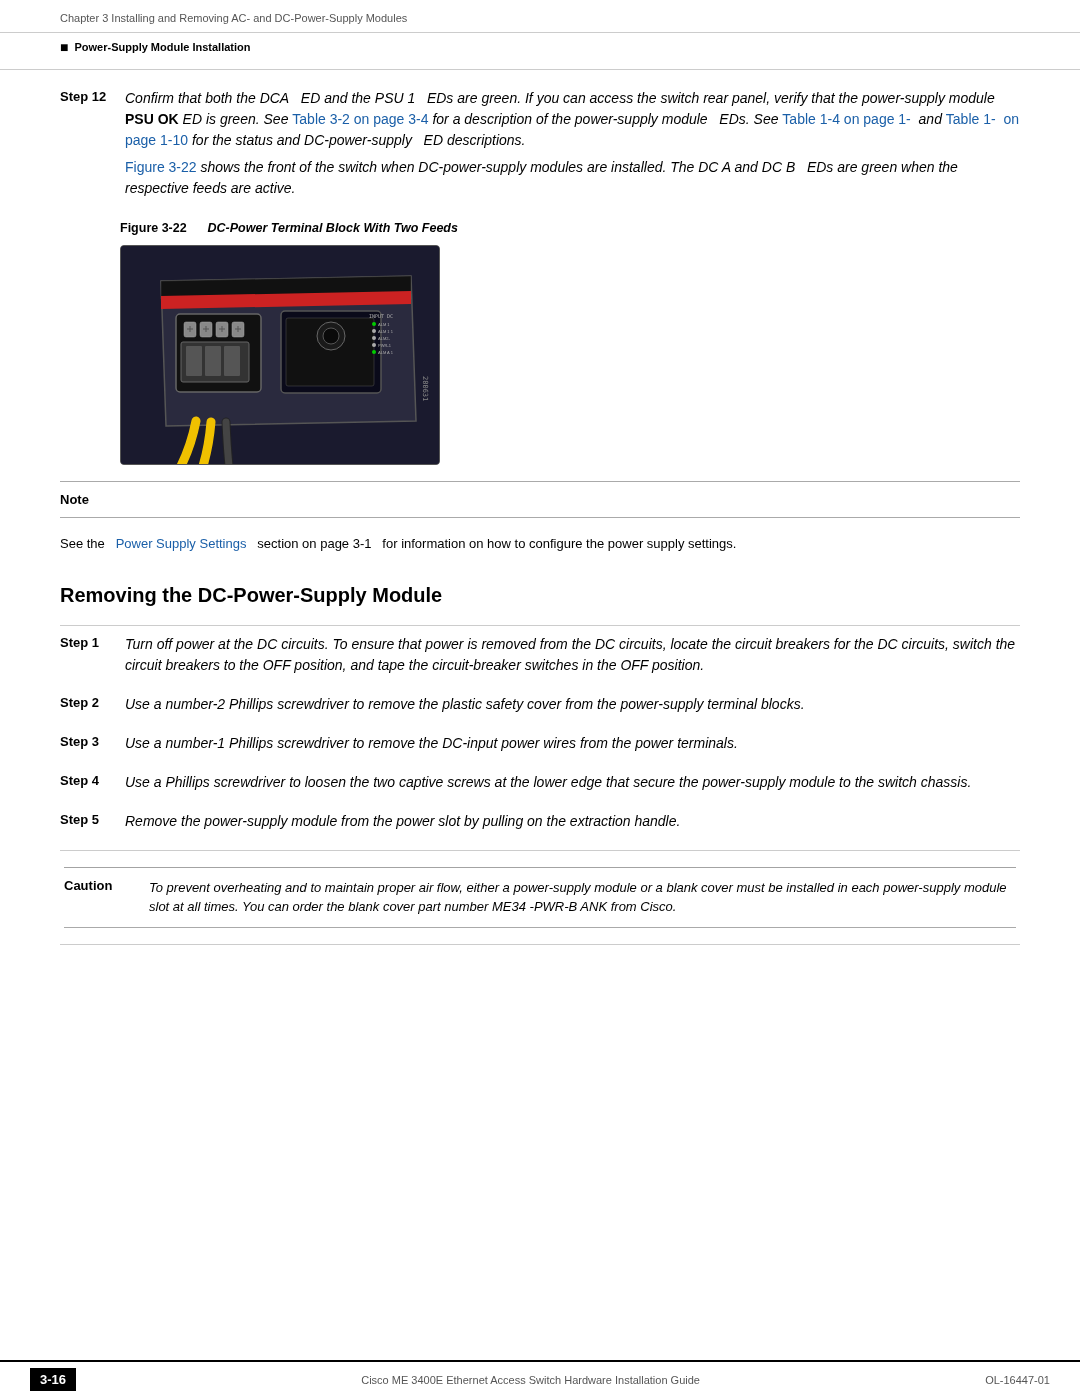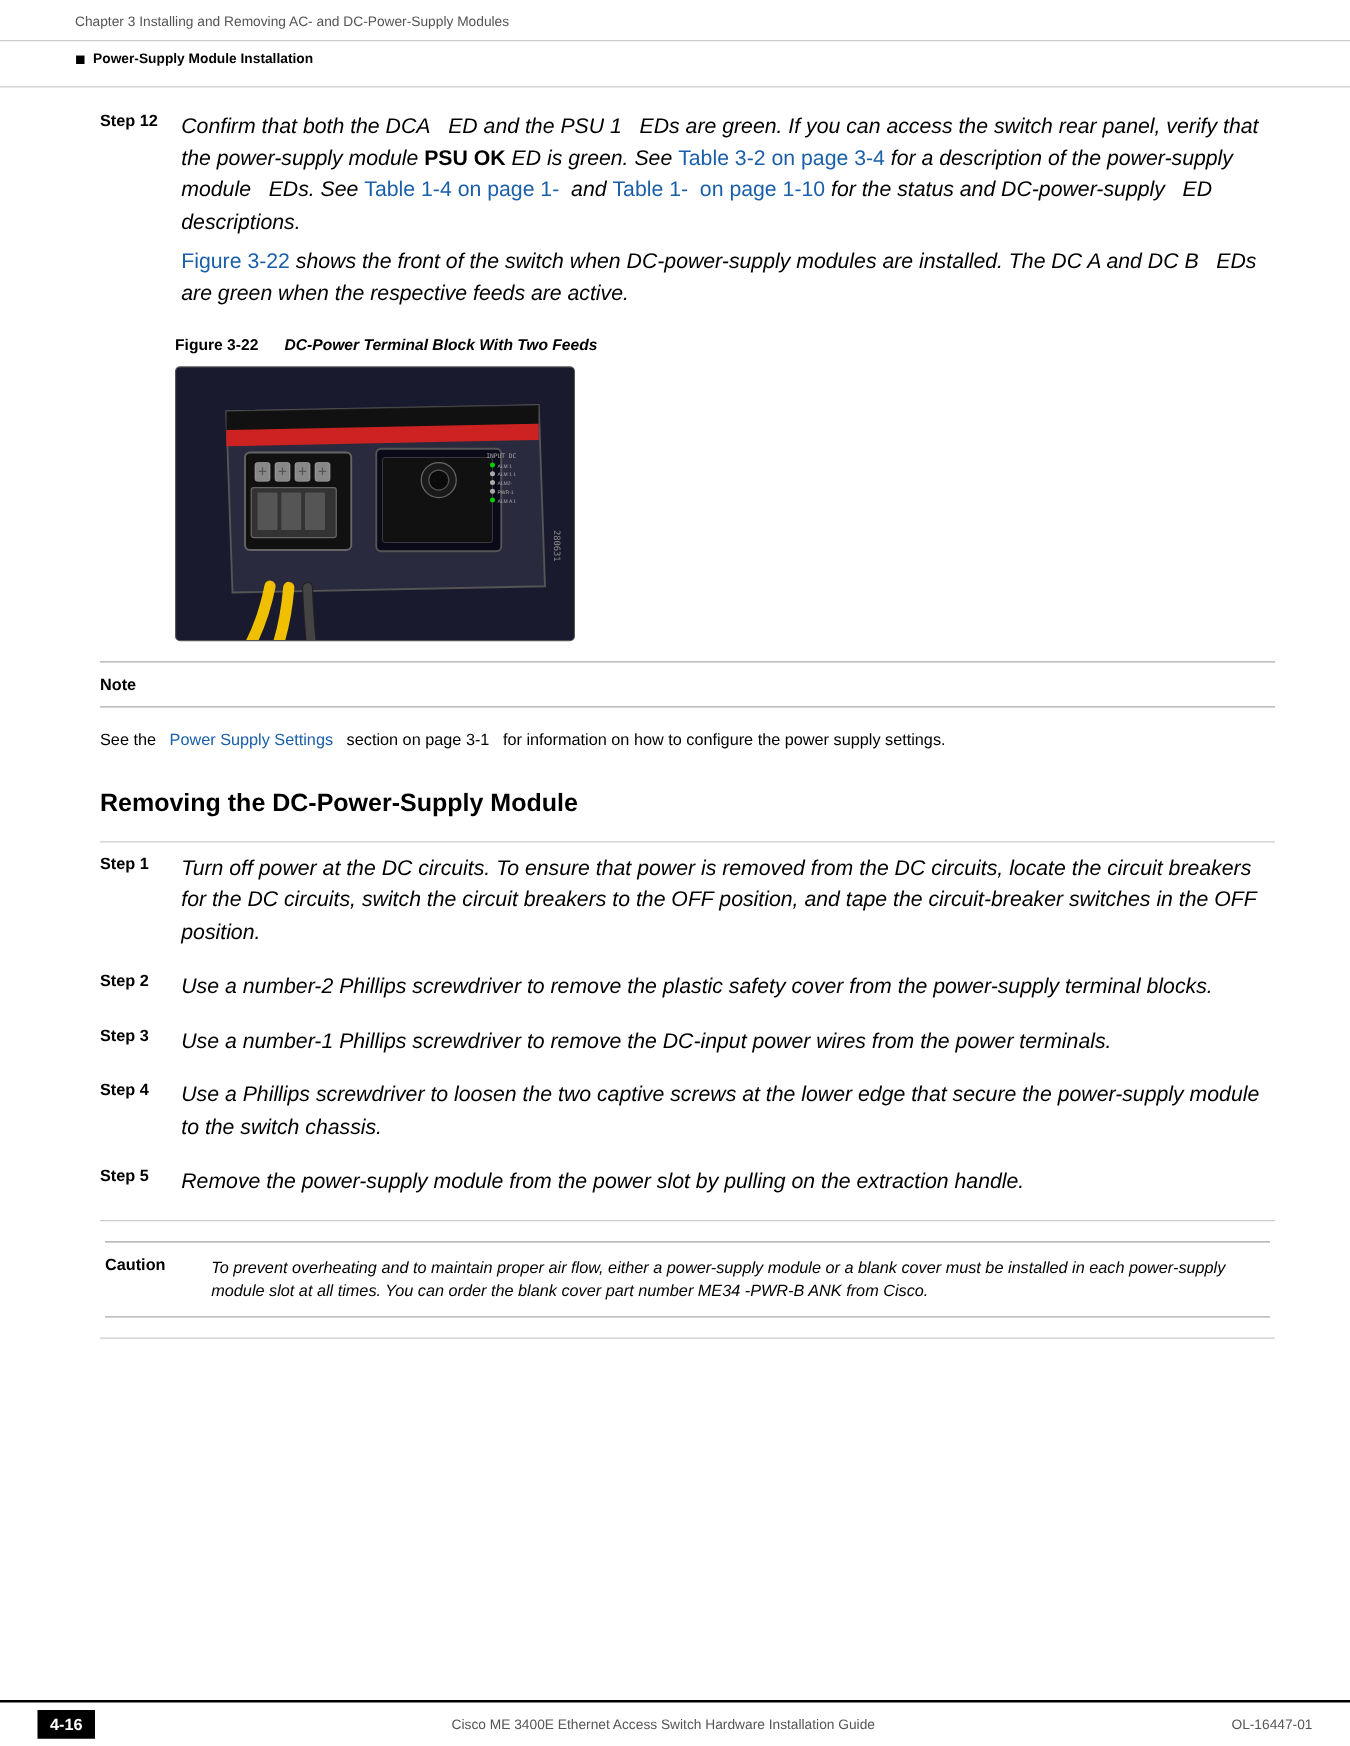--- a/index.html
+++ b/index.html
@@ -48,38 +48,38 @@
       display: flex;
       align-items: center;
       gap: 6px;
     }
     .breadcrumb-bar .bullet {
       font-size: 14px;
     }
 
     
     .main-content {
-      padding: 10px 60px 20px 80px;
+      padding: 10px 60px 20px 60px;
     }
 
     
     .step-block {
       display: flex;
       margin-bottom: 12px;
       align-items: flex-start;
     }
     .step-label {
       font-weight: bold;
       font-size: 13px;
       min-width: 65px;
       padding-top: 1px;
     }
     .step-body {
       flex: 1;
-      font-size: 17px;
+      font-size: 14px;
       line-height: 1.5;
     }
     .step-body p {
       margin-bottom: 6px;
     }
 
     
     .italic { font-style: italic; }
     .bold { font-weight: bold; }
 
@@ -372,19 +372,19 @@
       <div class="caution-label">Caution</div>
       <div class="caution-body">To prevent overheating and to maintain proper air flow, either a power-supply module or a blank cover must be installed in each power-supply module slot at all times. You can order the blank cover  part number ME34  -PWR-B  ANK     from Cisco.</div>
     </div>
 
     <hr class="divider">
 
   </div>
 
   <div class="page-footer">
     <div class="footer-left">
-      <div class="page-num-box">4-16</div>
+      <div class="page-num-box">3-16</div>
     </div>
     <div class="footer-center">Cisco ME 3400E Ethernet Access Switch Hardware Installation Guide</div>
     <div class="footer-right">OL-16447-01</div>
   </div>
 
 </div>
 
 </body></html>

